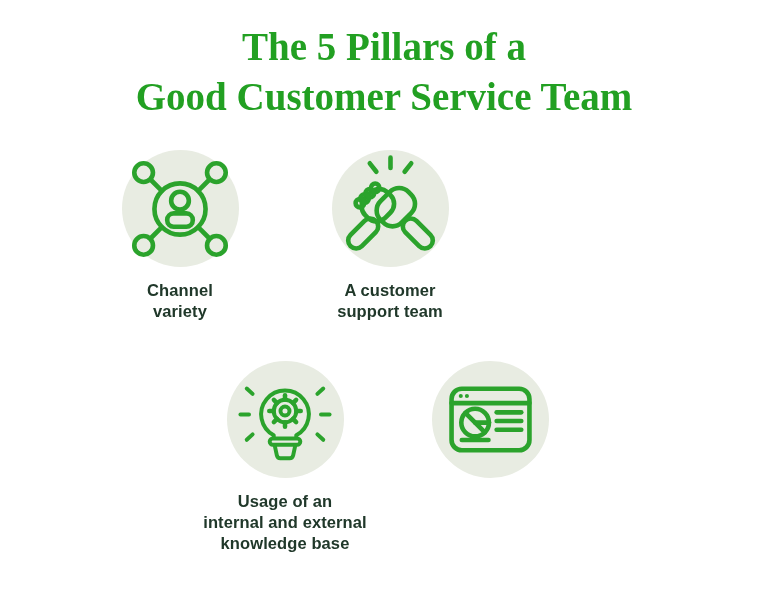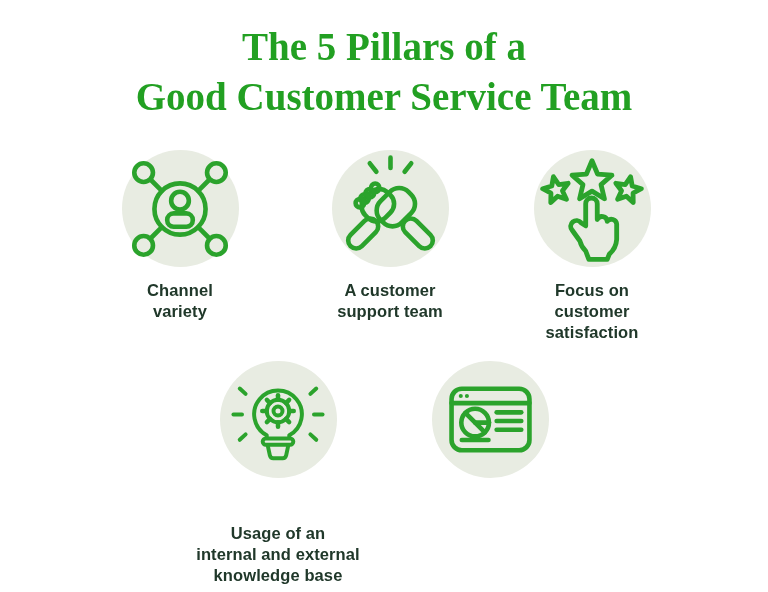--- a/index.html
+++ b/index.html
@@ -27,21 +27,21 @@
   .pillar {
     position: absolute;
     width: 220px;
     display: flex;
     flex-direction: column;
     align-items: center;
   }
   .p1 { left: 70px;  top: 150px; }
   .p2 { left: 280px; top: 150px; }
   .p3 { left: 482px; top: 150px; }
-  .p4 { left: 168px; top: 361px; gap: 32px; }
+  .p4 { left: 175px; top: 361px; }
   .p5 { left: 370px; top: 361px; width: 240px; }
   .circle {
     width: 117px;
     height: 117px;
     border-radius: 50%;
     background: var(--circle-bg, #e8ece2);
     display: flex;
     align-items: center;
     justify-content: center;
     flex: 0 0 auto;
@@ -112,39 +112,20 @@
           </g>
           <rect x="12" y="78" width="38" height="17" rx="8.5" transform="rotate(-45 31 86.5)"></rect>
           <rect x="70" y="78" width="38" height="17" rx="8.5" transform="rotate(45 89 86.5)"></rect>
         </g>
       </svg>
     </div>
     <div class="label">A customer
 support team</div>
   </div>
 
-  <div class="pillar p3">
-    <div class="circle">
-      <svg class="icon" width="126" height="126" viewBox="0 0 120 120">
-        <g stroke-width="4.6">
-          <path d="M60,14 L65.3,26.7 L79,27.8 L68.6,36.8 L71.8,50.2 L60,43 L48.2,50.2 L51.4,36.8 L41,27.8 L54.7,26.7 Z"></path>
-          <path transform="rotate(-12 26 42)" d="M26,29 L29.4,37.3 L38.4,38 L31.6,43.8 L33.6,52.5 L26,47.9 L18.4,52.5 L20.4,43.8 L13.6,38 L22.6,37.3 Z"></path>
-          <path transform="rotate(12 94 42)" d="M94,29 L97.4,37.3 L106.4,38 L99.6,43.8 L101.6,52.5 L94,47.9 L86.4,52.5 L88.4,43.8 L81.6,38 L90.6,37.3 Z"></path>
-          <path d="M54,76 L54,55 A5.5,5.5 0 0 1 65,55 L65,70
-                   A5,5 0 0 1 74.5,71.8
-                   A5,5 0 0 1 83.5,74.5
-                   L83.5,89 A20,20 0 0 1 76.5,103 L74.5,108 L57,108 L54,100
-                   A19,19 0 0 1 48.5,90.5 L41,80 A5.5,5.5 0 0 1 49.5,73 L54,76 Z"></path>
-        </g>
-      </svg>
-    </div>
-    <div class="label">Focus on
-customer
-satisfaction</div>
-  </div>
 
   <div class="pillar p4">
     <div class="circle">
       <svg class="icon" width="108" height="108" viewBox="0 0 120 120">
         <g stroke-width="4.4">
           <path d="M47.5,80 L47.5,77 A26.5,26.5 0 1 1 72.5,77 L72.5,80"></path>
           <rect x="43" y="80.5" width="34" height="7" rx="3.5"></rect>
           <path d="M48.5,88 L51,99.5 A4,4 0 0 0 55,102.5 L65,102.5 A4,4 0 0 0 69,99.5 L71.5,88"></path>
           <circle cx="60" cy="50" r="12.5"></circle>
           <circle cx="60" cy="50" r="5"></circle>

